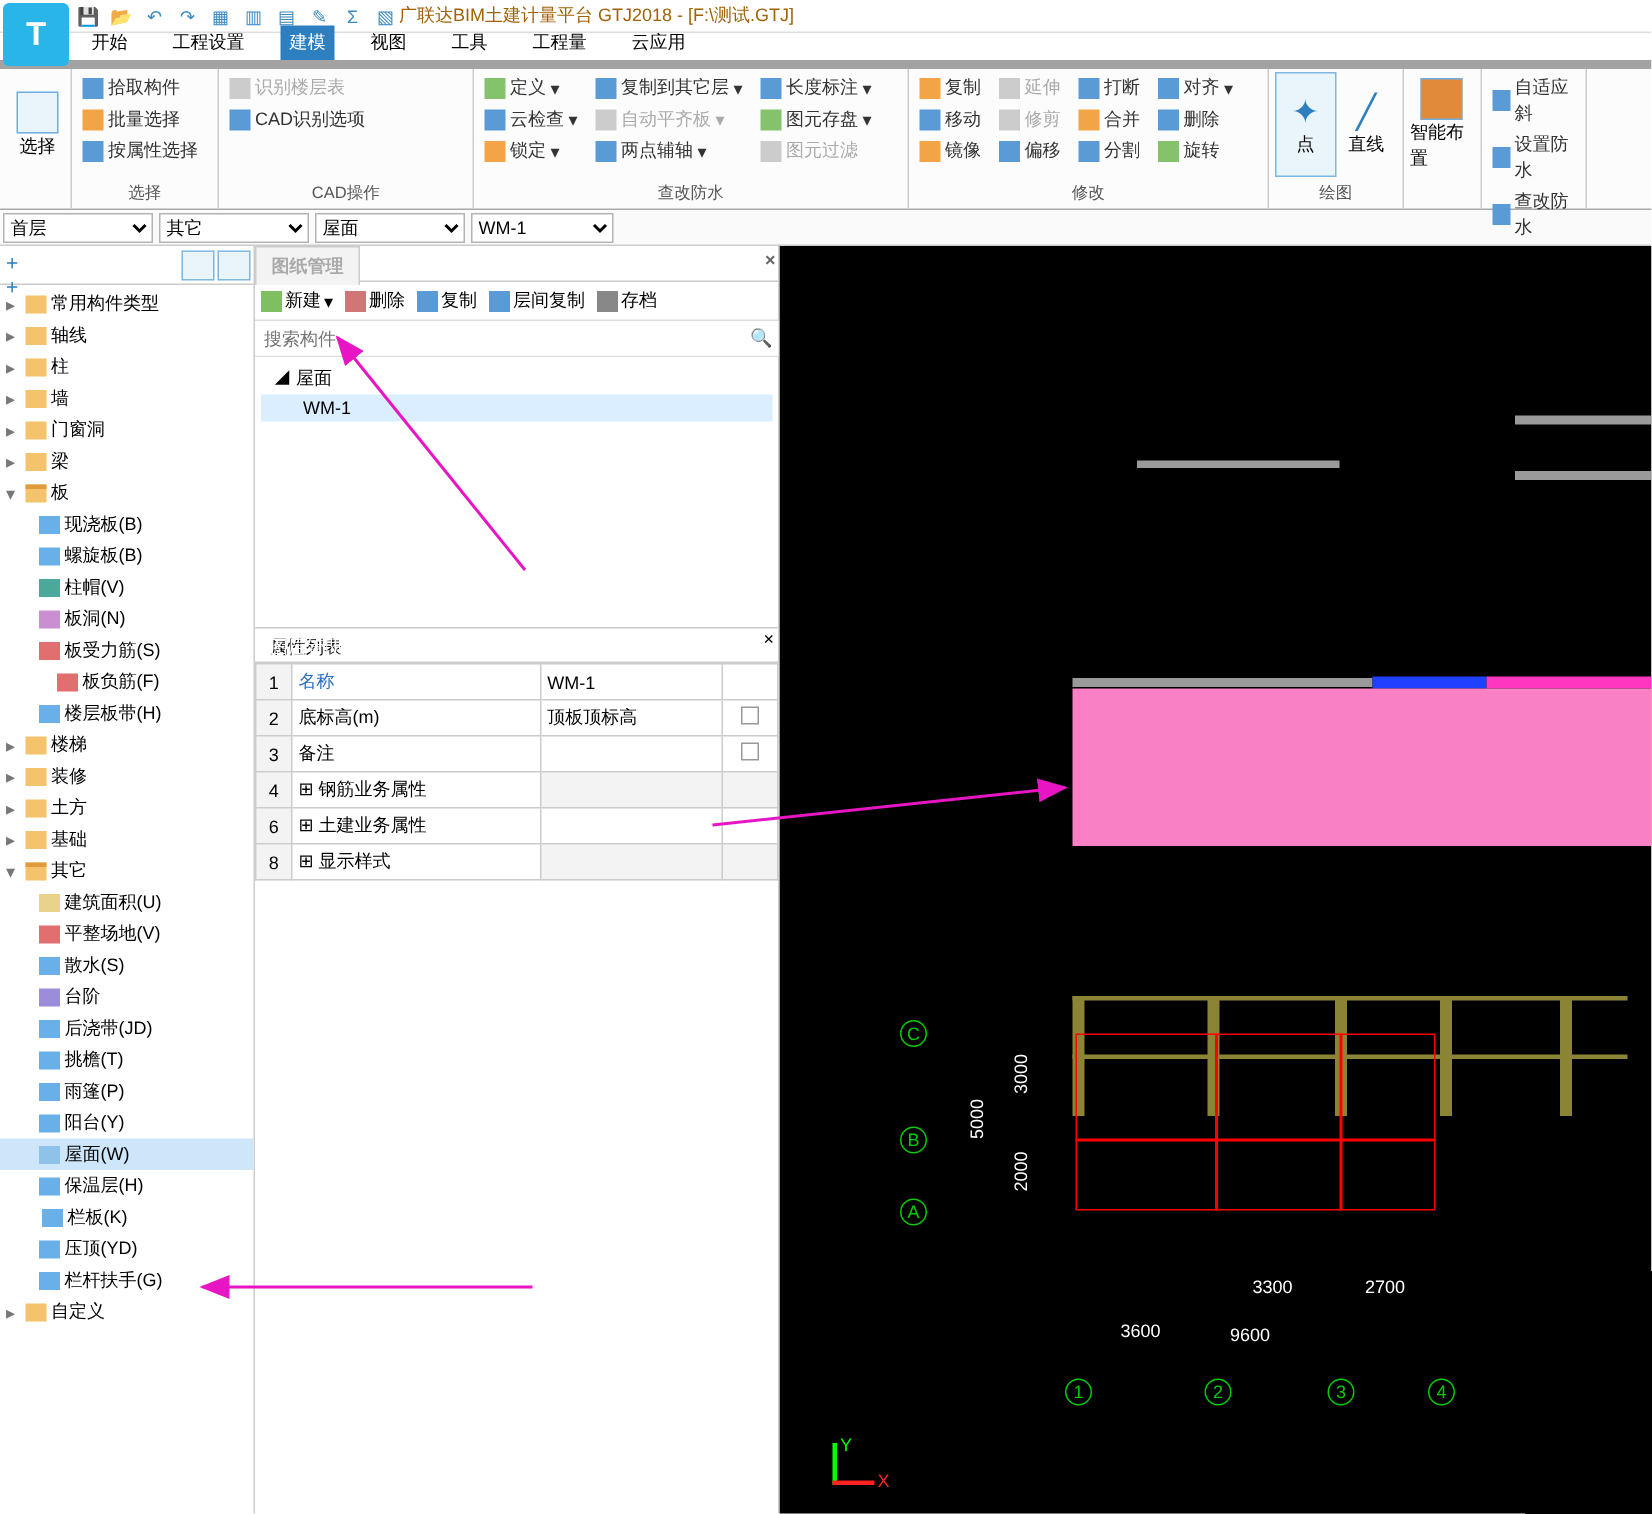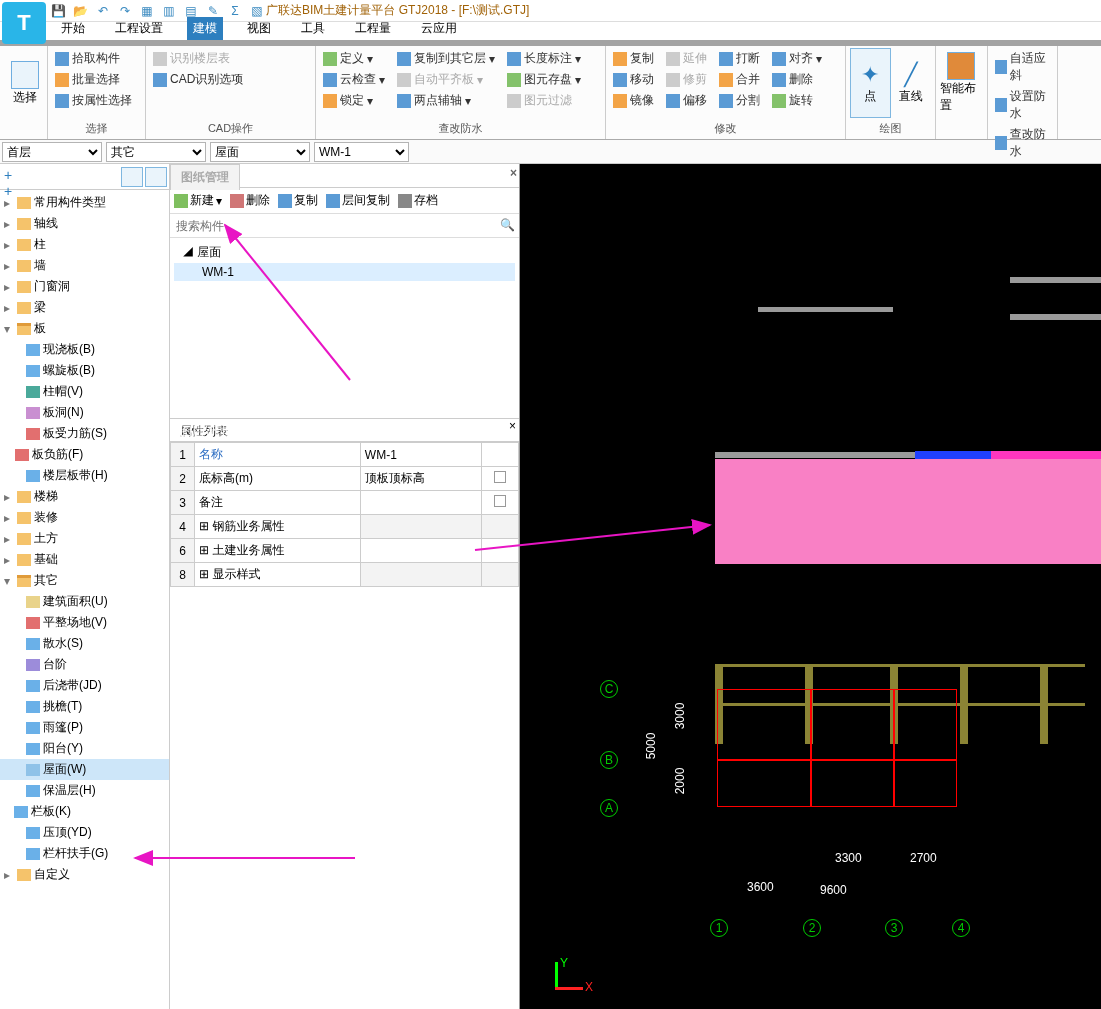--- a/index.html
+++ b/index.html
@@ -322,21 +322,21 @@
           <span>柱帽(V)</span>
         </div>
    <div class="tnode" style="padding-left:26px">
           <span class="lic" style="background:#c98fd1"></span>
           <span>板洞(N)</span>
         </div>
    <div class="tnode" style="padding-left:26px">
           <span class="lic" style="background:#e26f6f"></span>
           <span>板受力筋(S)</span>
         </div>
-   <div class="tnode" style="padding-left:15px">
+   <div class="tnode" style="padding-left:38px">
           <span class="lic" style="background:#e26f6f"></span>
           <span>板负筋(F)</span>
         </div>
    <div class="tnode" style="padding-left:26px">
           <span class="lic" style="background:#6ab0e8"></span>
           <span>楼层板带(H)</span>
         </div>
    <div class="tnode">
           <span class="exp">▸</span>
           <span class="fold"></span>
@@ -395,21 +395,21 @@
           <span>阳台(Y)</span>
         </div>
    <div class="tnode sel" style="padding-left:26px">
           <span class="lic" style="background:#8fc2e8"></span>
           <span>屋面(W)</span>
         </div>
    <div class="tnode" style="padding-left:26px">
           <span class="lic" style="background:#6ab0e8"></span>
           <span>保温层(H)</span>
         </div>
-   <div class="tnode" style="padding-left:14px">
+   <div class="tnode" style="padding-left:28px">
           <span class="lic" style="background:#6ab0e8"></span>
           <span>栏板(K)</span>
         </div>
    <div class="tnode" style="padding-left:26px">
           <span class="lic" style="background:#6ab0e8"></span>
           <span>压顶(YD)</span>
         </div>
    <div class="tnode" style="padding-left:26px">
           <span class="lic" style="background:#6ab0e8"></span>
           <span>栏杆扶手(G)</span>

